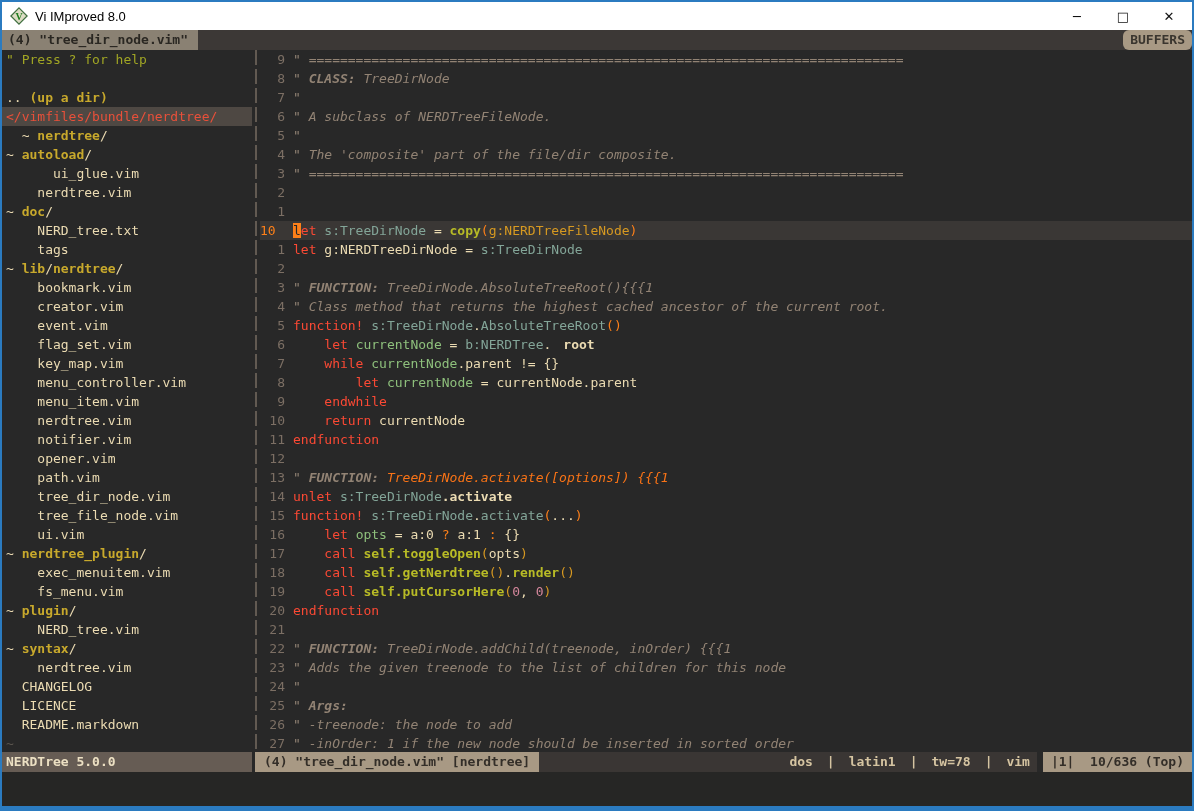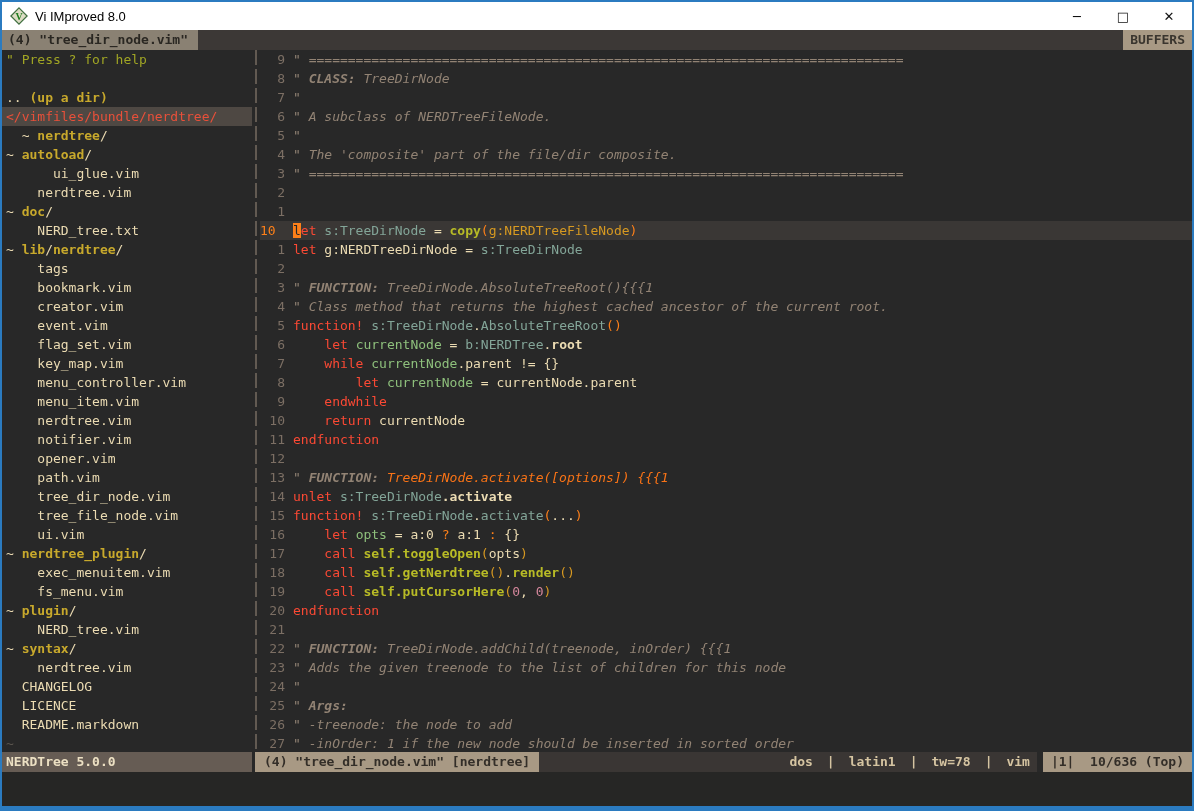--- a/index.html
+++ b/index.html
@@ -16,21 +16,21 @@
     font-family:"Liberation Sans",sans-serif;font-size:13px;color:#000;
   }
   .titlebar .vimicon{margin:0 7px 0 8px;display:flex;align-items:center;}
   .win-controls{margin-left:auto;display:flex;height:100%;}
   .wbtn{width:46px;height:100%;display:flex;align-items:center;justify-content:center;
         font-size:13px;color:#111;font-family:"DejaVu Sans",sans-serif;cursor:default;}
   
   .tabline{height:20px;background:var(--tab_bg);display:flex;font-size:13px;font-weight:bold;line-height:20px;}
   .tab-active{background:var(--tab_active_bg);color:var(--tab_text);padding:0 10px 0 6px;white-space:pre;}
   .tab-fill{flex:1;}
-  .buffers{background:var(--buffers_bg);color:#3a352e;padding:0 7px;margin-right:0px;}
+  .buffers{background:var(--buffers_bg);color:#3a352e;padding:0 7px;margin-right:0px;border-radius:6px;}
   
   .content{display:flex;height:702px;overflow:hidden;background:var(--bg);}
   .tree{width:250px;overflow:hidden;}
   .sep{width:8px;background:
        repeating-linear-gradient(to bottom, var(--sepc) 0 15px, transparent 15px 19px);
        background-size:2px 100%;background-position:3px 0;background-repeat:repeat-y;}
   .code{flex:1;overflow:hidden;}
   .row{height:19px;line-height:19px;font-size:13px;white-space:pre;color:var(--cream);}
   .tree .row{padding-left:4px;}
   .tree .row.hl{background:var(--path_bg);}
@@ -81,22 +81,22 @@
         <div class="row"><span style="color: rgb(160, 165, 36);">" Press ? for help</span></div>
         <div class="row"></div>
         <div class="row"><span>.. </span><span style="color: rgb(200, 169, 44); font-weight: bold;">(up a dir)</span></div>
         <div class="row hl"><span style="color: rgb(233, 80, 58);">&lt;/vimfiles/bundle/nerdtree/</span></div>
         <div class="row"><span>  ~ </span><span style="color: rgb(200, 169, 44); font-weight: bold;">nerdtree</span><span>/</span></div>
         <div class="row"><span>~ </span><span style="color: rgb(200, 169, 44); font-weight: bold;">autoload</span><span>/</span></div>
         <div class="row"><span>      ui_glue.vim</span></div>
         <div class="row"><span>    nerdtree.vim</span></div>
         <div class="row"><span>~ </span><span style="color: rgb(200, 169, 44); font-weight: bold;">doc</span><span>/</span></div>
         <div class="row"><span>    NERD_tree.txt</span></div>
+        <div class="row"><span>    tags</span></div>
         <div class="row"><span>~ </span><span style="color: rgb(200, 169, 44); font-weight: bold;">lib</span><span>/</span><span style="color: rgb(200, 169, 44); font-weight: bold;">nerdtree</span><span>/</span></div>
-        <div class="row"><span>    tags</span></div>
         <div class="row"><span>    bookmark.vim</span></div>
         <div class="row"><span>    creator.vim</span></div>
         <div class="row"><span>    event.vim</span></div>
         <div class="row"><span>    flag_set.vim</span></div>
         <div class="row"><span>    key_map.vim</span></div>
         <div class="row"><span>    menu_controller.vim</span></div>
         <div class="row"><span>    menu_item.vim</span></div>
         <div class="row"><span>    nerdtree.vim</span></div>
         <div class="row"><span>    notifier.vim</span></div>
         <div class="row"><span>    opener.vim</span></div>
@@ -126,21 +126,21 @@
         <div class="row"><span class="ln">4</span><span style="color: rgb(146, 131, 116); font-style: italic;">" The 'composite' part of the file/dir composite.</span></div>
         <div class="row"><span class="ln">3</span><span style="color: rgb(146, 131, 116); font-style: italic;">" ============================================================================</span></div>
         <div class="row"><span class="ln">2</span></div>
         <div class="row"><span class="ln">1</span></div>
         <div class="row cur"><span class="ln">10</span><span class="cursor">l</span><span style="color: rgb(251, 73, 52);">et</span><span> </span><span style="color: rgb(131, 165, 152);">s:TreeDirNode</span><span> = </span><span style="color: rgb(184, 187, 38); font-weight: bold;">copy</span><span style="color: rgb(254, 128, 25);">(</span><span style="color: rgb(215, 153, 33);">g:NERDTreeFileNode</span><span style="color: rgb(254, 128, 25);">)</span></div>
         <div class="row"><span class="ln">1</span><span style="color: rgb(251, 73, 52);">let</span><span> g:NERDTreeDirNode = </span><span style="color: rgb(131, 165, 152);">s:TreeDirNode</span></div>
         <div class="row"><span class="ln">2</span></div>
         <div class="row"><span class="ln">3</span><span style="color: rgb(146, 131, 116); font-style: italic;">" </span><span style="color: rgb(146, 131, 116); font-weight: bold; font-style: italic;">FUNCTION:</span><span style="color: rgb(146, 131, 116); font-style: italic;"> TreeDirNode.AbsoluteTreeRoot(){{{1</span></div>
         <div class="row"><span class="ln">4</span><span style="color: rgb(146, 131, 116); font-style: italic;">" Class method that returns the highest cached ancestor of the current root.</span></div>
         <div class="row"><span class="ln">5</span><span style="color: rgb(251, 73, 52);">function!</span><span> </span><span style="color: rgb(131, 165, 152);">s:TreeDirNode</span><span>.</span><span style="color: rgb(131, 165, 152);">AbsoluteTreeRoot</span><span style="color: rgb(254, 128, 25);">()</span></div>
-        <div class="row"><span class="ln">6</span><span>    </span><span style="color: rgb(251, 73, 52);">let</span><span> </span><span style="color: rgb(142, 192, 124);">currentNode</span><span> = </span><span style="color: rgb(131, 165, 152);">b:NERDTree</span><span>.</span><span style="font-weight: bold;">root</span></div>
+        <div class="row"><span class="ln">6</span><span>    </span><span style="color: rgb(251, 73, 52);">let</span><span> </span><span style="color: rgb(142, 192, 124);">currentNode</span><span> = </span><span style="color: rgb(131, 165, 152);">b:NERDTree</span><span>.</span><span style="font-weight: bold; margin-left: 12px;">root</span></div>
         <div class="row"><span class="ln">7</span><span>    </span><span style="color: rgb(251, 73, 52);">while</span><span> </span><span style="color: rgb(142, 192, 124);">currentNode</span><span>.parent != {}</span></div>
         <div class="row"><span class="ln">8</span><span>        </span><span style="color: rgb(251, 73, 52);">let</span><span> </span><span style="color: rgb(142, 192, 124);">currentNode</span><span> = currentNode.parent</span></div>
         <div class="row"><span class="ln">9</span><span>    </span><span style="color: rgb(251, 73, 52);">endwhile</span></div>
         <div class="row"><span class="ln">10</span><span>    </span><span style="color: rgb(251, 73, 52);">return</span><span> currentNode</span></div>
         <div class="row"><span class="ln">11</span><span style="color: rgb(251, 73, 52);">endfunction</span></div>
         <div class="row"><span class="ln">12</span></div>
         <div class="row"><span class="ln">13</span><span style="color: rgb(146, 131, 116); font-style: italic;">" </span><span style="color: rgb(146, 131, 116); font-weight: bold; font-style: italic;">FUNCTION:</span><span style="color: #f97316; font-style: italic;"> TreeDirNode.activate([options]) {{{1</span></div>
         <div class="row"><span class="ln">14</span><span style="color: rgb(251, 73, 52);">unlet</span><span> </span><span style="color: rgb(131, 165, 152);">s:TreeDirNode</span><span style="font-weight: bold;">.activate</span></div>
         <div class="row"><span class="ln">15</span><span style="color: rgb(251, 73, 52);">function!</span><span> </span><span style="color: rgb(131, 165, 152);">s:TreeDirNode</span><span>.</span><span style="color: rgb(131, 165, 152);">activate</span><span style="color: rgb(254, 128, 25);">(</span><span>...</span><span style="color: rgb(254, 128, 25);">)</span></div>
         <div class="row"><span class="ln">16</span><span>    </span><span style="color: rgb(251, 73, 52);">let</span><span> </span><span style="color: rgb(142, 192, 124);">opts</span><span> = a:0 </span><span style="color: rgb(254, 128, 25);">?</span><span> a:1 </span><span style="color: rgb(254, 128, 25);">:</span><span> {}</span></div>

